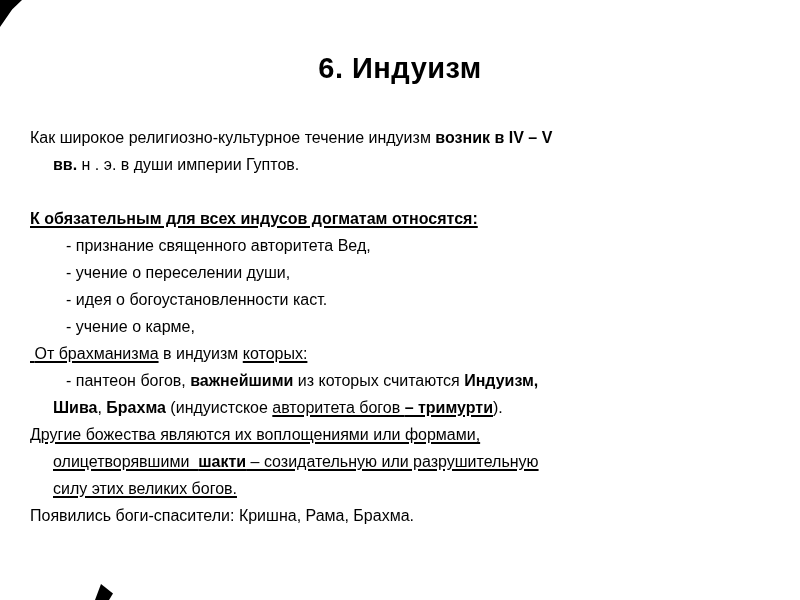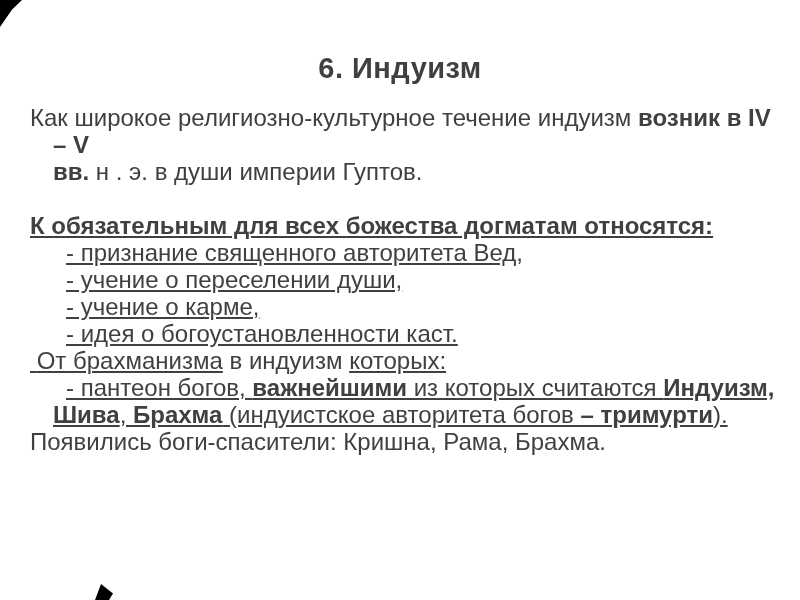--- a/index.html
+++ b/index.html
@@ -1,21 +1,21 @@
 <!DOCTYPE html>
 <html><head>
 <meta charset="utf-8">
 <style>
   html, body { margin: 0; padding: 0; background: #ffffff; }
   .slide {
     position: relative;
     width: 800px;
     height: 600px;
     background: #ffffff;
-    color: #404040;
+    color: #000000;
     font-family: "Liberation Sans", sans-serif;
     overflow: hidden;
   }
   .corner-mark {
     position: absolute;
     left: 0; top: 0;
     width: 22px; height: 27px;
     background: #000000;
     clip-path: polygon(0 0, 100% 0, 55% 35%, 0 100%);
   }
@@ -32,46 +32,47 @@
     width: 100%;
     margin: 0;
     text-align: center;
     font-size: 29px;
     line-height: 36px;
     font-weight: 700;
     letter-spacing: 0.5px;
   }
   .content {
     position: absolute;
-    top: 104px; left: 30px;
+    top: 124px; left: 30px;
     width: 745px;
-    font-size: 24px;
+    font-size: 16px;
     line-height: 27px;
   }
   .content p {
     margin: 0;
     white-space: pre-wrap;
   }
   .content p.gap { margin-bottom: 27px; }
   .p-hang  { padding-left: 23px; text-indent: -23px; }
-  .p-list  { padding-left: 23px; text-indent: 13px; text-decoration: underline; }
+  .p-list  { padding-left: 23px; text-indent: 13px; }
   .b { font-weight: 700; }
   .u { text-decoration: underline; text-decoration-thickness: 2px; text-underline-offset: 2px; }
 </style>
 </head>
 <body>
 
 <div class="slide">
   <div class="corner-mark"></div>
   <h1 class="title">6. Индуизм</h1>
   <div class="content">
       <p class="p-hang gap"><span>Как широкое религиозно-культурное течение индуизм </span><span class="b">возник в IV – V</span><br><span class="b">вв.</span><span> н . э. в души империи Гуптов.</span></p>
-      <p class="p-hang"><span class="b u">К обязательным для всех божества догматам относятся:</span></p>
+      <p class="p-hang"><span class="b u">К обязательным для всех индусов догматам относятся:</span></p>
       <p class="p-list"><span>- признание священного авторитета Вед,</span></p>
       <p class="p-list"><span>- учение о переселении души,</span></p>
+      <p class="p-list"><span>- идея о богоустановленности каст.</span></p>
       <p class="p-list"><span>- учение о карме,</span></p>
-      <p class="p-list"><span>- идея о богоустановленности каст.</span></p>
       <p class="p-hang"><span class="u"> От брахманизма</span><span> в индуизм </span><span class="u">которых:</span></p>
       <p class="p-list"><span>- пантеон богов, </span><span class="b">важнейшими</span><span> из которых считаются </span><span class="b">Индуизм,</span><br><span class="b">Шива</span><span>, </span><span class="b">Брахма</span><span> (индуистское </span><span class="u">авторитета богов </span><span class="b u">– тримурти</span><span>).</span></p>
+      <p class="p-hang"><span class="u">Другие божества являются их воплощениями или формами,</span><br><span class="u">олицетворявшими  </span><span class="b u">шакти</span><span class="u"> – созидательную или разрушительную</span><br><span class="u">силу этих великих богов.</span></p>
       <p class="p-hang"><span>Появились боги-спасители: Кришна, Рама, Брахма.</span></p>
     </div>
   <div class="ink-blot"></div>
 </div>
 
 </body></html>

